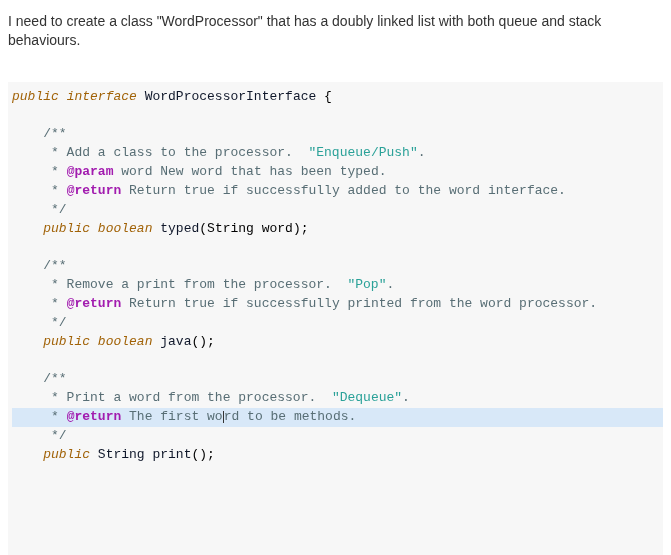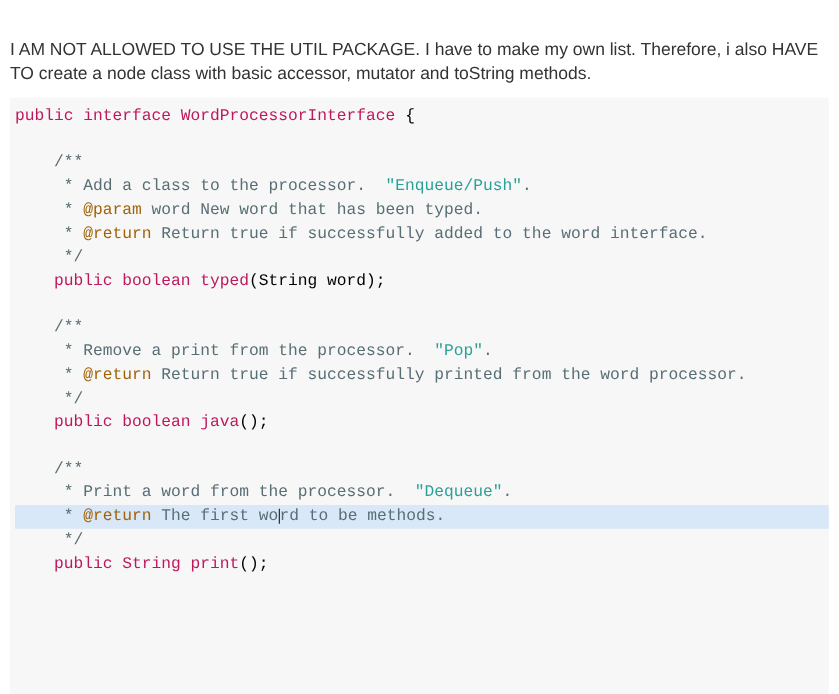--- a/index.html
+++ b/index.html
@@ -24,45 +24,45 @@
   }
   .code-block {
     background: #f7f7f7;
     font-family: "Courier New", Courier, monospace;
     font-size: 13px;
     line-height: 1.45;
     padding: 6px 0 6px 4px;
     white-space: pre;
     color: #000;
   }
-  .kw { color: #be185d; }
-  .ident { color: #be185d; }
+  .kw { color: #a16207; font-style: italic; }
+  .ident { color: #0f172a; }
   .cm { color: #586e75; }
-  .tag { color: #a16207; }
+  .tag { color: #a21caf; font-weight: bold; }
   .str { color: #2aa198; }
   .hl {
     background: #d8e8f8;
     display: inline-block;
     width: 100%;
   }
   .punct { color: #000; }
   .cursor {
     display:inline-block;
     width:1px;
     height:12px;
     background:#333;
     vertical-align:middle;
   }
 </style>
 </head>
 <body>
 
 <div class="desc">
+  <p>I need to create a class "WordProcessor" that has a doubly linked list with both queue and stack behaviours.</p>
   <div class="spacer"></div>
-  <p>I AM NOT ALLOWED TO USE THE UTIL PACKAGE. I have to make my own list. Therefore, i also HAVE TO create a node class with basic accessor, mutator and toString methods.</p>
 </div>
 
 <div class="code-block"><span class="kw">public</span> <span class="kw">interface</span> <span class="ident">WordProcessorInterface</span> <span class="punct">{</span>
 
     <span class="cm">/**</span>
 <span class="cm">    <span> * Add a class to the processor.  </span><span class="str">"Enqueue/Push"</span><span>.</span></span>
 <span class="cm">    <span> *</span> <span class="tag">@param</span><span> word New word that has been typed.</span></span>
 <span class="cm">    <span> *</span> <span class="tag">@return</span><span> Return true if successfully added to the word interface.</span></span>
     <span class="cm"> */</span>
     <span class="kw">public</span> <span class="kw">boolean</span> <span class="ident">typed</span><span class="punct">(String word);</span>

